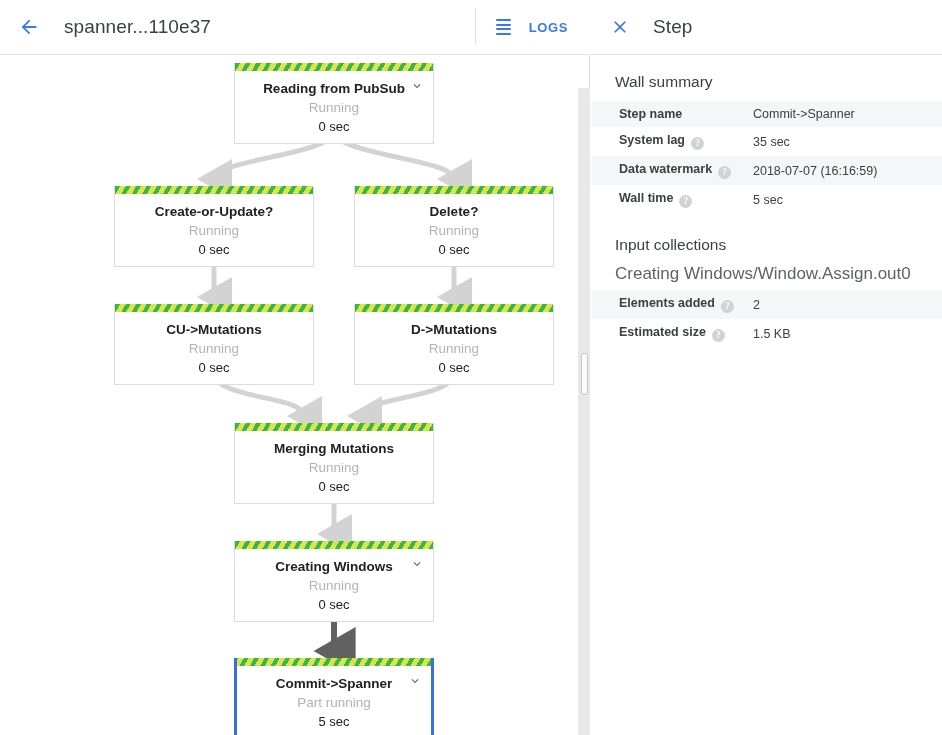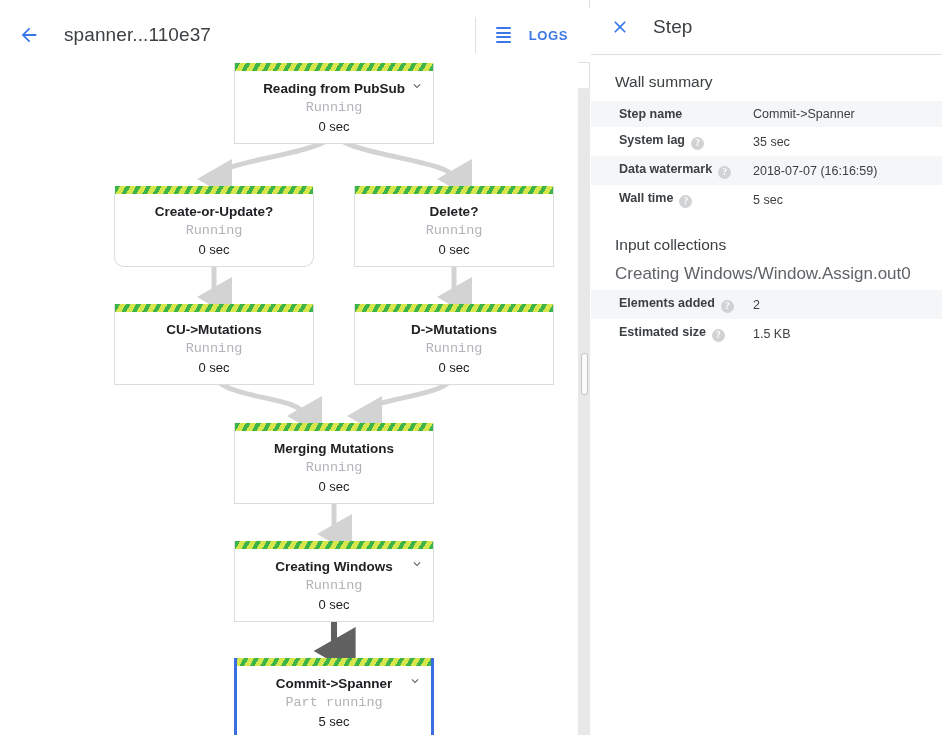--- a/index.html
+++ b/index.html
@@ -11,21 +11,21 @@
     overflow: hidden;
   }
   #app { position: relative; width: 942px; height: 735px; }
 
   
   #left-pane {
     position: absolute; left: 0; top: 0; width: 590px; height: 735px;
     background: #ffffff; border-right: 1px solid #e0e0e0;
   }
   #topbar {
-    position: absolute; left: 0; top: 8px; width: 590px; height: 55px;
+    position: absolute; left: 0; top: 0; width: 590px; height: 55px;
     background: #fff; border-bottom: 1px solid #e0e0e0;
     display: flex; align-items: center;
   }
   #back-btn {
     width: 46px; height: 46px; margin-left: 6px;
     display: flex; align-items: center; justify-content: center;
     cursor: pointer; border-radius: 50%;
   }
   #back-btn svg { display: block; }
   #job-title {
@@ -73,21 +73,21 @@
       #3cb44a 0px, #3cb44a 4px,
       #d6e64b 4px, #d6e64b 9px
     );
     background-color: #d6e64b;
   }
   .node-body { padding: 9px 0 8px 0; position: relative; }
   .node-title {
     font-size: 13.5px; font-weight: bold; color: #202124; line-height: 18px;
   }
   .node-status {
-    font-size: 13.5px; color: #b0b3b7; line-height: 18px; margin-top: 1px; font-family: Liberation Mono, monospace;
+    font-size: 13.5px; color: #b0b3b7; line-height: 18px; margin-top: 1px;
   }
   .node-time {
     font-size: 13px; color: #202124; line-height: 17px; margin-top: 1px;
   }
   .node-chevron {
     position: absolute; right: 9px; top: 8px;
     width: 14px; height: 14px; cursor: pointer;
   }
 
   
@@ -210,21 +210,21 @@
             <div class="node-stripe"></div>
             <div class="node-body">
               <div class="node-title">Reading from PubSub</div>
               <div class="node-status">Running</div>
               <div class="node-time">0 sec</div>
               <div class="node-chevron"><svg width="14" height="14" viewBox="0 0 24 24">
                   <path d="M7.4 8.6 12 13.2l4.6-4.6L18 10l-6 6-6-6z" fill="#5f6368"></path>
                 </svg></div>
             </div>
           </div>
-          <div class="node" style="left: 114px; top: 131px; width: 200px; border-radius: 10px;">
+          <div class="node" style="left: 114px; top: 131px; width: 200px;">
             <div class="node-stripe"></div>
             <div class="node-body">
               <div class="node-title">Create-or-Update?</div>
               <div class="node-status">Running</div>
               <div class="node-time">0 sec</div>
             </div>
           </div>
           <div class="node" style="left: 354px; top: 131px; width: 200px;">
             <div class="node-stripe"></div>
             <div class="node-body">

